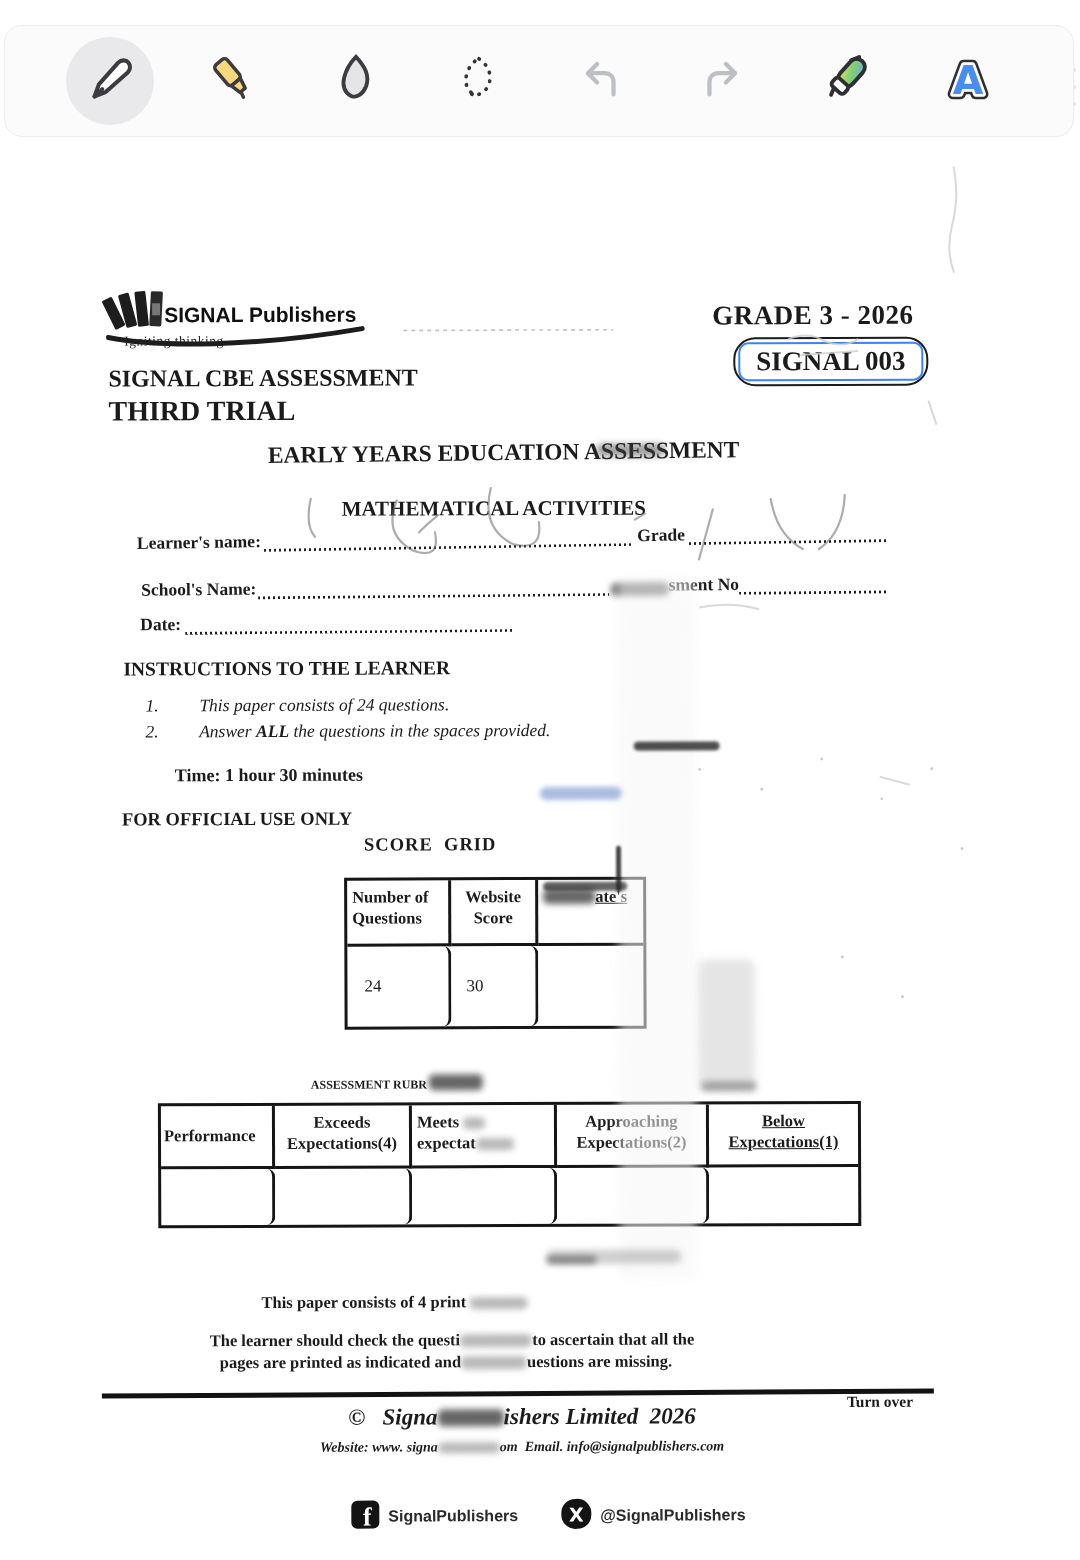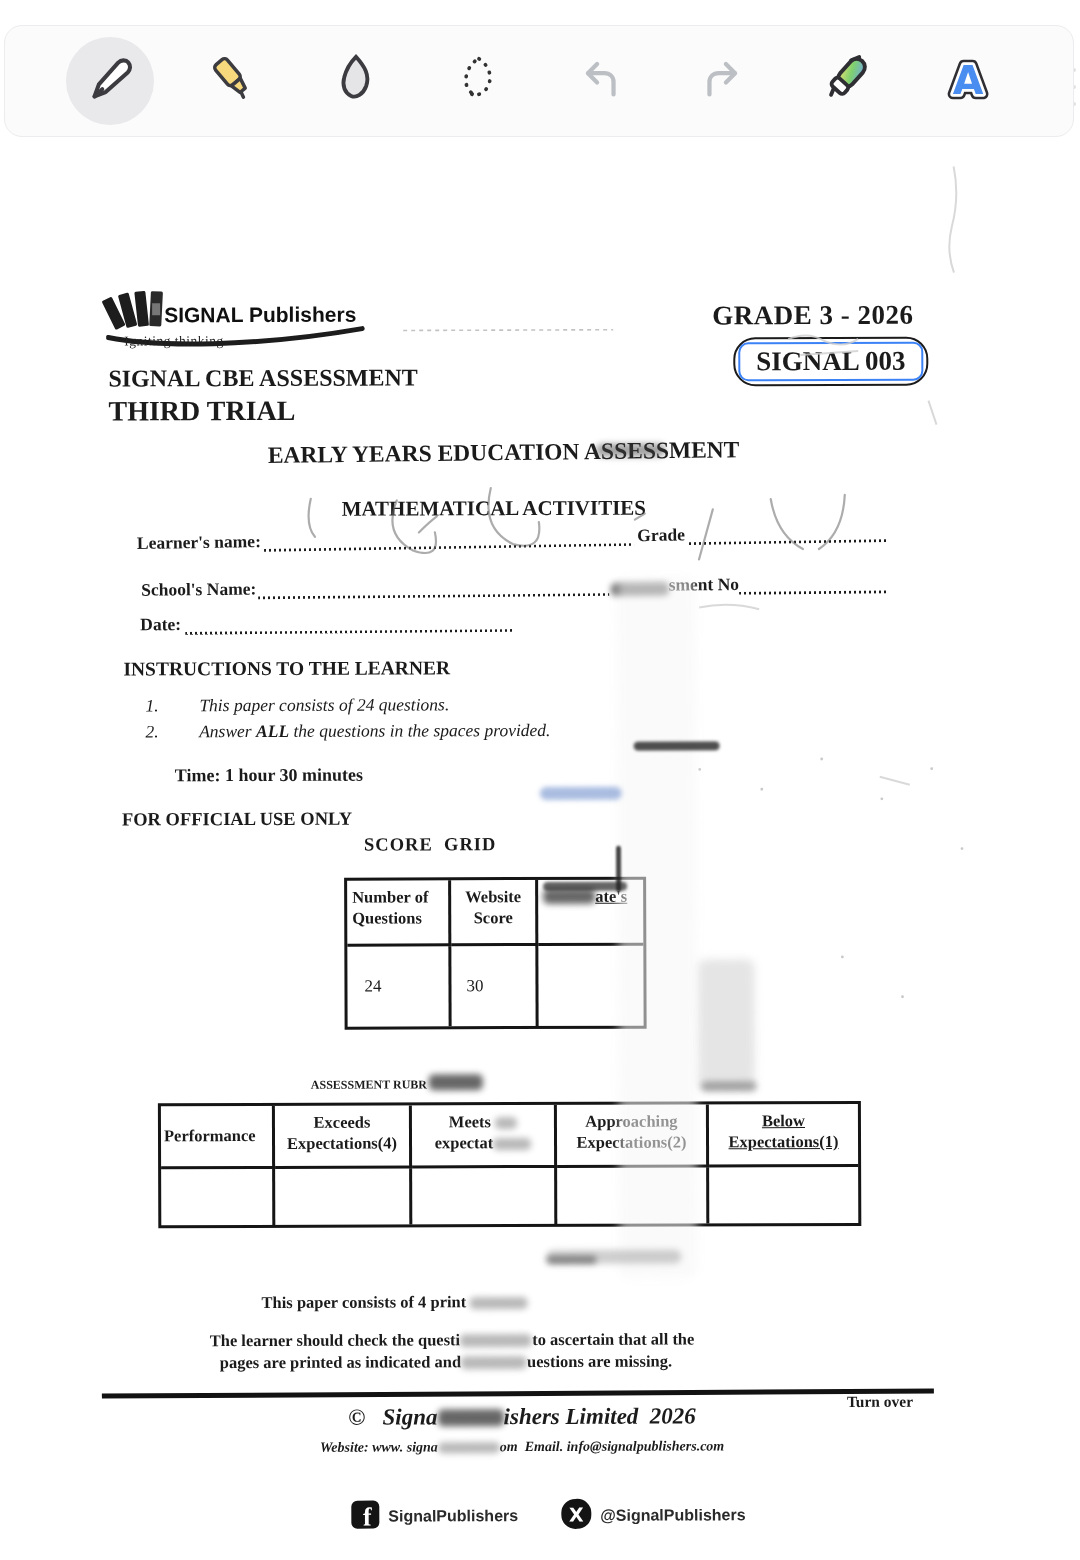--- a/index.html
+++ b/index.html
@@ -22,21 +22,21 @@
   .it{font-style:italic;}
   .lbl{font-weight:bold;font-size:17.5px;white-space:nowrap;}
   .dotline{height:17px;background-image:repeating-linear-gradient(90deg,#1b1b1b 0 2.2px,transparent 2.2px 5px);
            background-size:100% 2.7px;background-position:0 100%;background-repeat:no-repeat;}
   .frow{display:flex;align-items:flex-end;}
   
   .grid-table{display:grid;border:3px solid #151515;background:#fff;}
   .cell{border-right:3px solid #151515;border-bottom:3px solid #151515;box-sizing:border-box;
         font-weight:bold;font-size:16.5px;line-height:1.28;padding:6px 5px;}
   .cell.last-col{border-right:none;text-decoration:underline;}
-  .cell.last-row{border-bottom:none;}
+  .cell.last-row{border-bottom:none;border-radius:8px;}
   
   .smg{display:inline-block;vertical-align:-2px;height:14px;border-radius:5px;background:#8a8a8a;filter:blur(3px);opacity:.6;}
   .smg.dark{background:#414141;opacity:.8;}
   .asm{position:absolute;filter:blur(3px);border-radius:8px;pointer-events:none;}
   .noninteract{pointer-events:none;}
   
   .badge{border:2.5px solid #1b1b1b;border-radius:22px;padding:3px;}
   .badge-inner{border:2px solid #3b82f6;border-radius:10px;padding:2px 16px;font-weight:bold;font-size:27px;white-space:nowrap;}
   .social{display:flex;align-items:center;gap:8px;font-family:"Liberation Sans",sans-serif;
           font-weight:bold;font-size:16px;color:#2a2a2a;}
@@ -235,21 +235,21 @@
   </div>
 
   <div class="abs grid-table" style="left:157px;top:964px;grid-template-columns:114px 137px 145px 152px 149px;grid-template-rows:63px 56px;">
     <div class="cell" style="display:flex;align-items:center;padding-left:3px;">
       <span>Performance</span>
     </div>
     <div class="cell" style="text-align:center;">
       <div>Exceeds</div>
           <div>Expectations(4)</div>
     </div>
-    <div class="cell" style="text-align:center;">
+    <div class="cell" style="text-align:left;">
       <div><span>Meets</span> <span class="smg" style="width:22px;height:12px;"></span></div>
       <div><span>expectat</span><span class="smg" style="width:38px;height:12px;"></span></div>
     </div>
     <div class="cell" style="text-align:center;">
       <div>Approaching</div>
           <div>Expectations(2)</div>
     </div>
     <div class="cell last-col" style="text-align:center;">
       <div>Below</div>
           <div>Expectations(1)</div>

